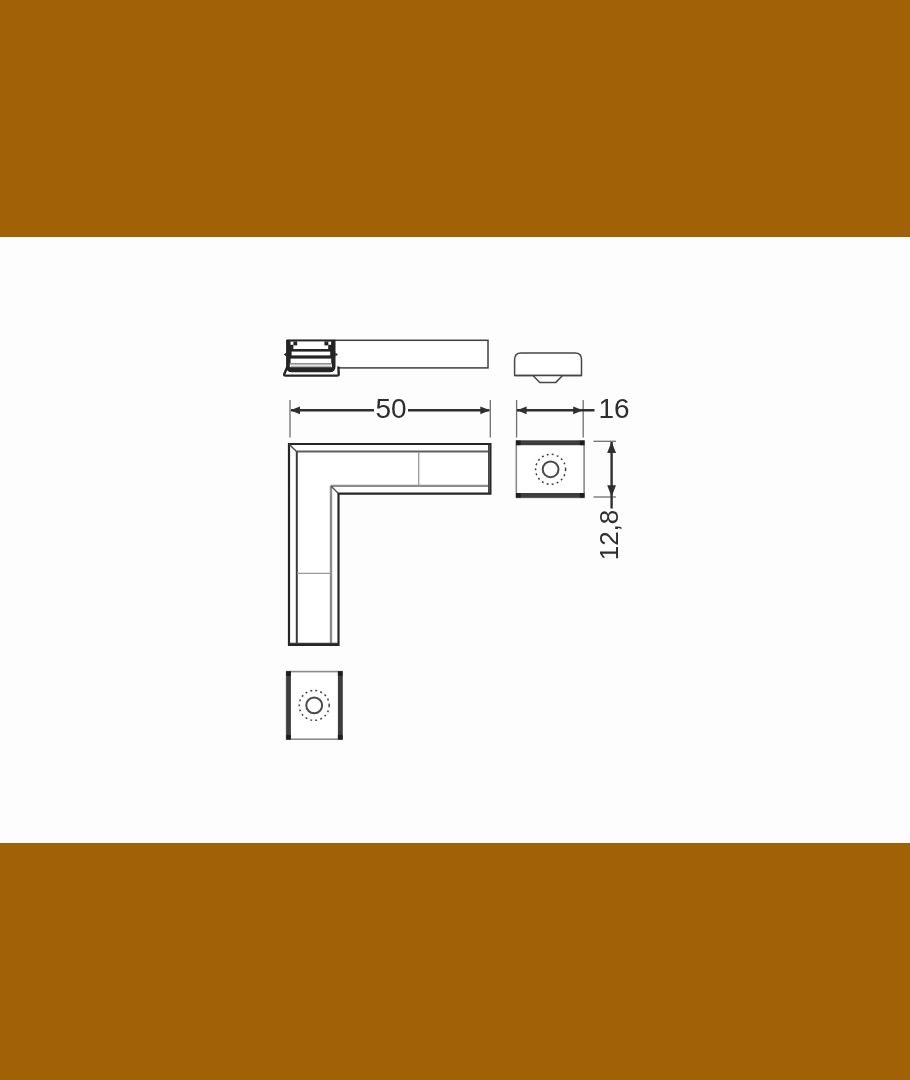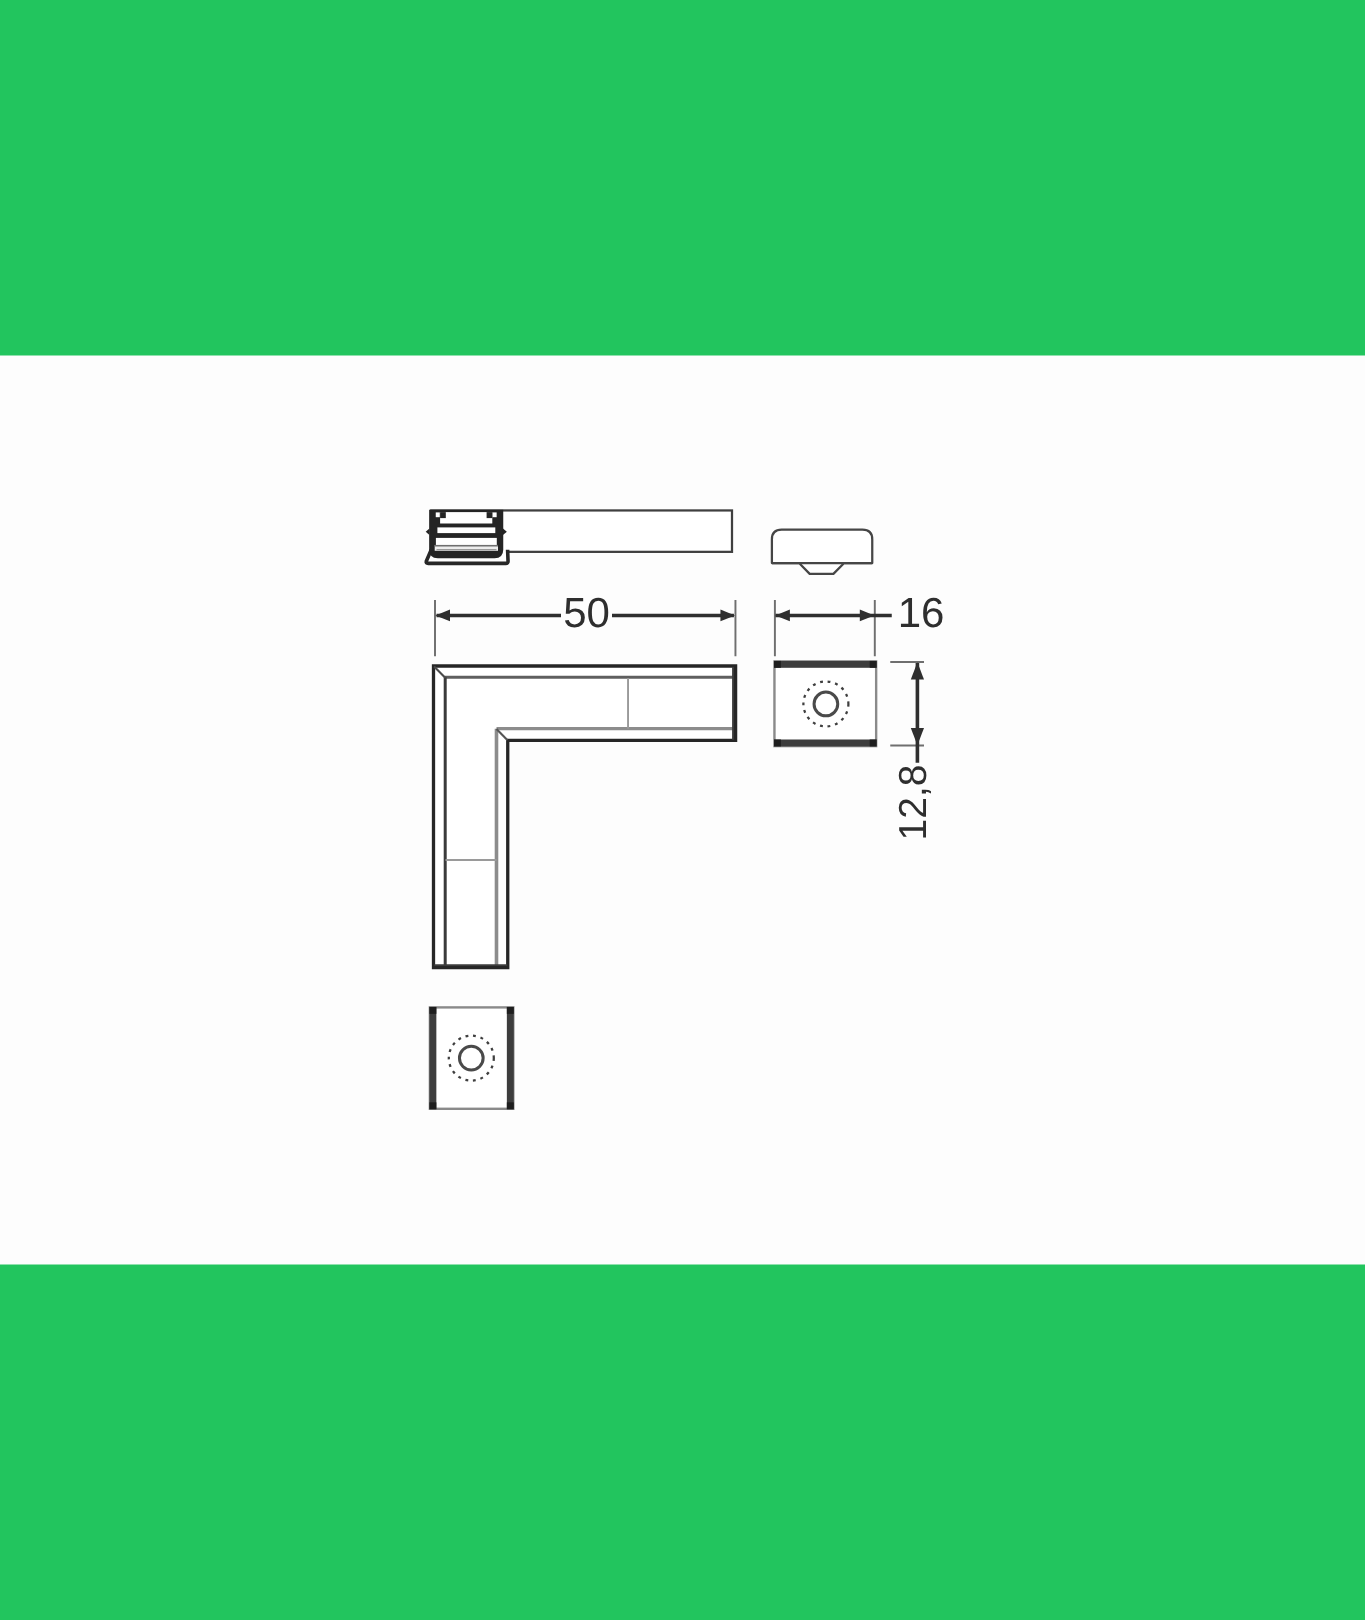--- a/index.html
+++ b/index.html
@@ -1,16 +1,16 @@
 <!DOCTYPE html>
 <html><head>
 <meta charset="utf-8">
 <style>
   html,body{margin:0;padding:0;background:#ffffff;}
-  #stage{position:relative;width:910px;height:1080px;background:#22c55e;overflow:hidden;}
+  #stage{position:relative;width:910px;height:1080px;background:#a16207;overflow:hidden;}
   svg{display:block;}
   text{font-family:"Liberation Sans", sans-serif;fill:#2e2e2e;}
 </style>
 </head>
 <body>
 <div id="stage">
 <svg width="910" height="1080" viewBox="0 0 910 1080" xmlns="http://www.w3.org/2000/svg">
 
   <g>
     <rect x="0" y="237" width="910" height="606" fill="#fdfdfd"></rect>

